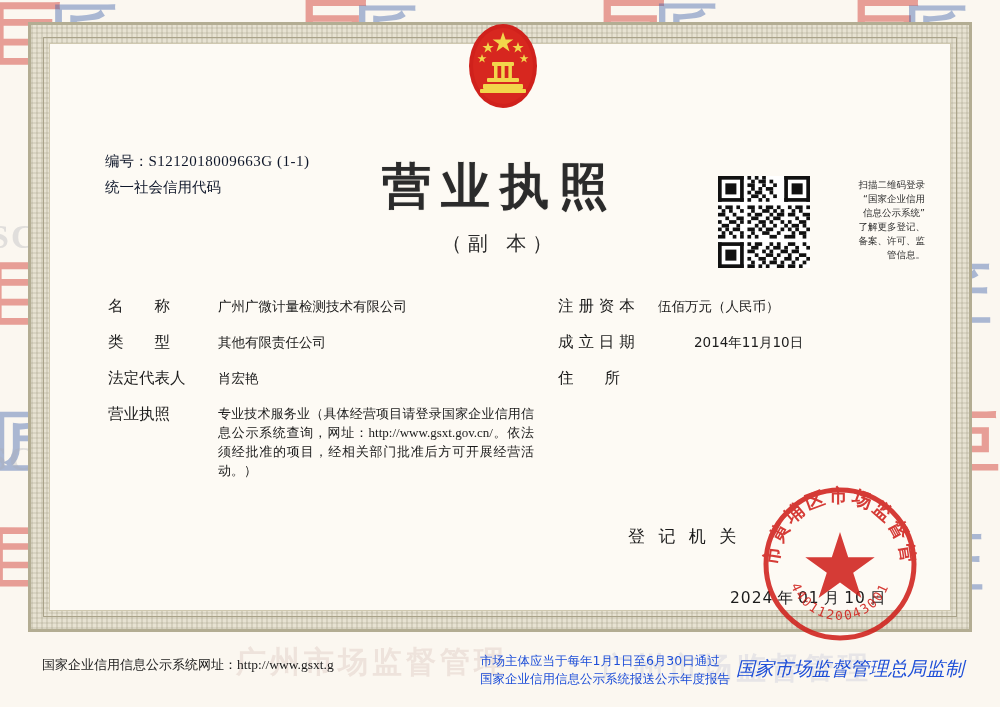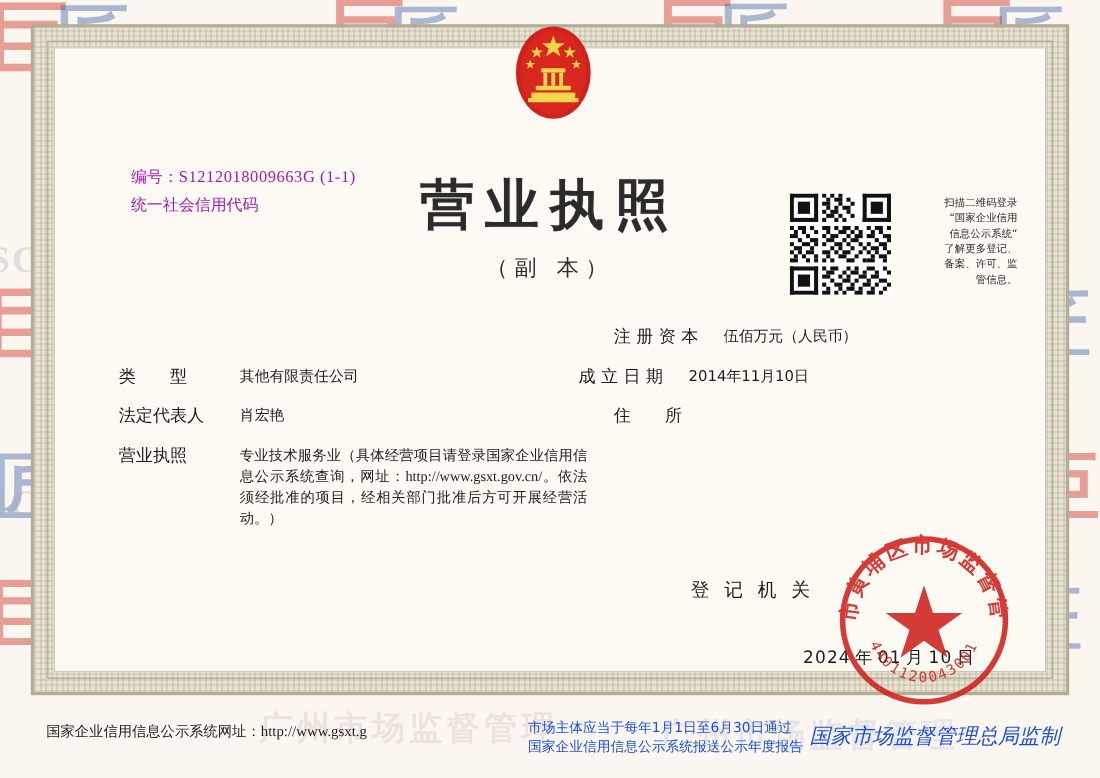--- a/index.html
+++ b/index.html
@@ -120,23 +120,23 @@
     margin-top: 16px;
     font-family: "DejaVu Sans", sans-serif;
     font-size: 20px;
     letter-spacing: 6px;
     color: #2b2b2b;
   }
 
   
   .codes {
     position: absolute;
-    left: 119px; top: 148px;
-    z-index: 5;
-    color: #a21caf;
+    left: 105px; top: 148px;
+    z-index: 5;
+    color: #0f172a;
   }
   .codes .line {
     font-family: "DejaVu Sans", sans-serif;
     font-size: 14.5px;
     line-height: 26px;
     white-space: nowrap;
   }
   .codes .code-val {
     font-family: "Liberation Serif", serif;
     font-size: 15px;
@@ -512,20 +512,24 @@
     <div class="qr-note" style="white-space:pre-line;">扫描二维码登录
 “国家企业信用
 信息公示系统”
 了解更多登记、
 备案、许可、监
 管信息。</div>
   </div>
 
   <div class="fields">
 
+    <div class="field" style="left:108px; top:296px;">
+      <div class="f-label" style="width:100px;">名　　称</div>
+      <div class="f-value">广州广微计量检测技术有限公司</div>
+    </div>
 
     <div class="field" style="left:108px; top:368px;">
       <div class="f-label" style="width:100px;">法定代表人</div>
       <div class="f-value">肖宏艳</div>
     </div>
 
     <div class="field" style="left:108px; top:332px;">
       <div class="f-label" style="width:100px;">类　　型</div>
       <div class="f-value">其他有限责任公司</div>
     </div>
@@ -533,21 +537,21 @@
     <div class="field" style="left:108px; top:404px;">
       <div class="f-label" style="width:100px;">营业执照</div>
       <div class="scope-text" style="margin-left:10px;">专业技术服务业（具体经营项目请登录国家企业信用信息公示系统查询，网址：http://www.gsxt.gov.cn/。依法须经批准的项目，经相关部门批准后方可开展经营活动。）</div>
     </div>
 
     <div class="field" style="left:558px; top:296px;">
       <div class="f-label" style="width:90px;">注 册 资 本</div>
       <div class="f-value">伍佰万元（人民币）</div>
     </div>
 
-    <div class="field" style="left:526px; top:332px;">
+    <div class="field" style="left:558px; top:332px;gap:36px;">
       <div class="f-label" style="width:90px;">成 立 日 期</div>
       <div class="f-value">2014年11月10日</div>
     </div>
 
     <div class="field" style="left:558px; top:368px;">
       <div class="f-label" style="width:90px;">住　　所</div>
     </div>
 
   </div>
 

